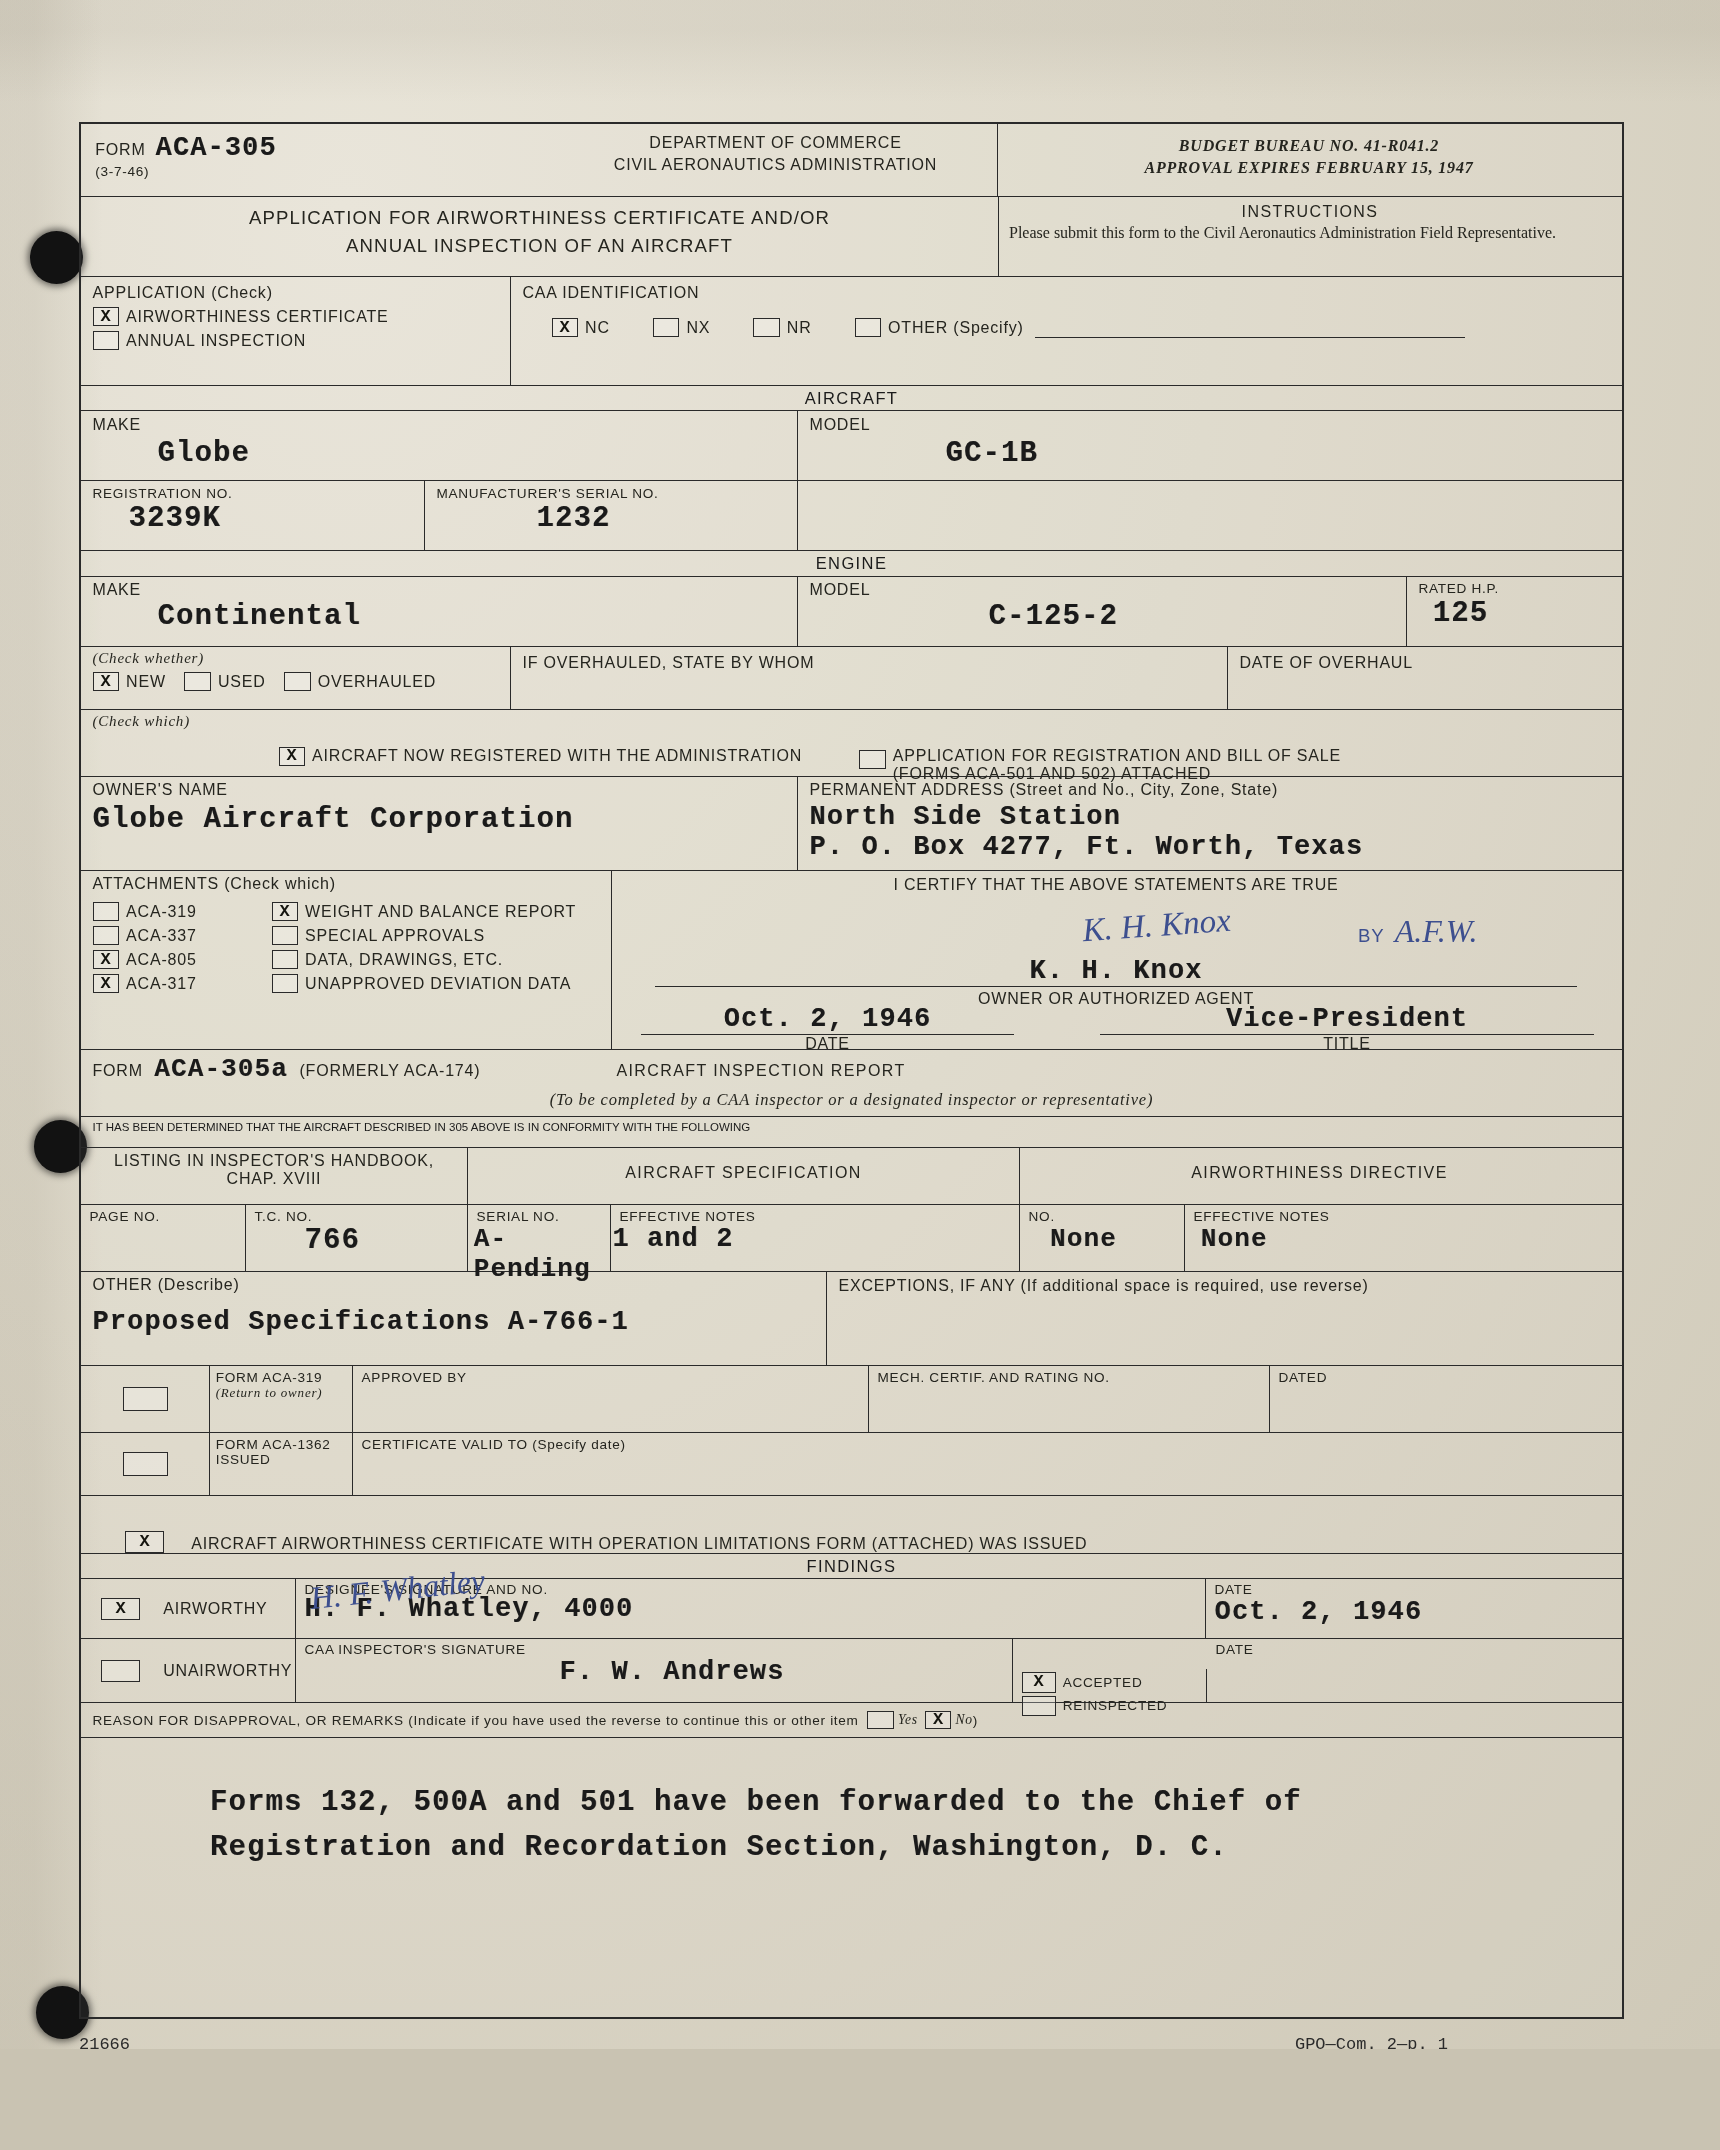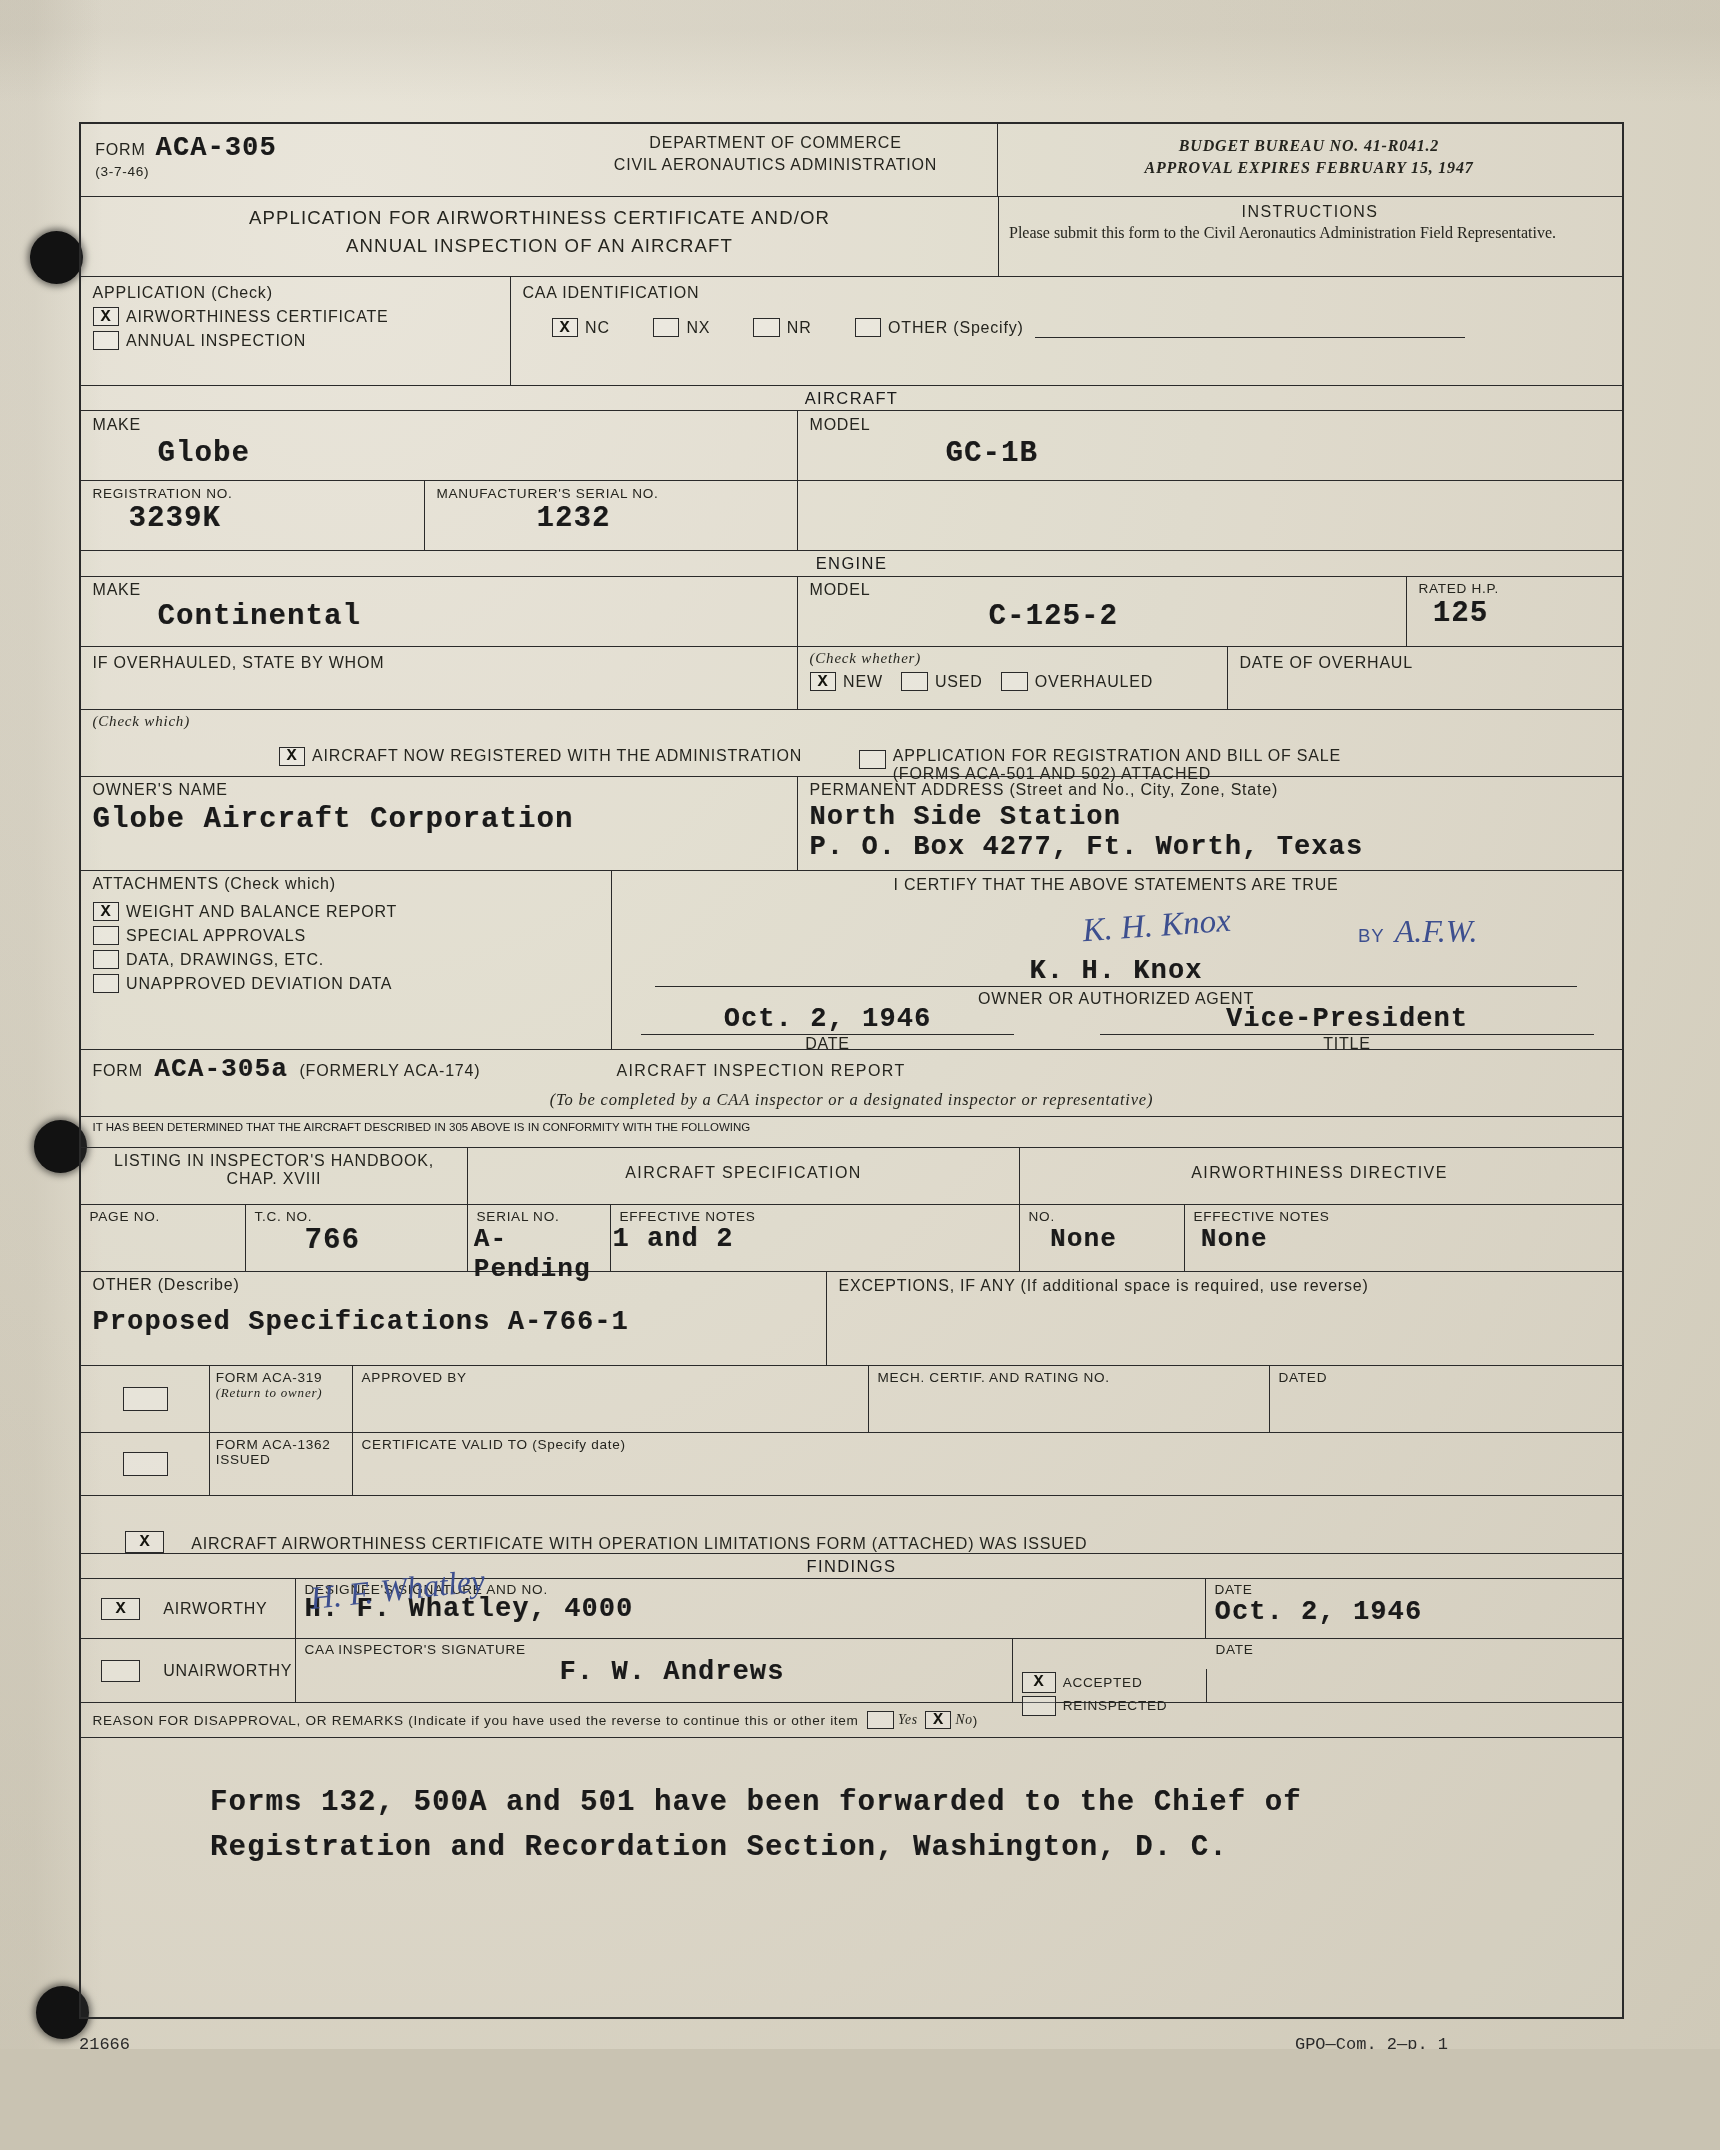--- a/index.html
+++ b/index.html
@@ -191,40 +191,40 @@
         <div class="lbl">MODEL</div>
         <div class="tw" style="margin-left:179px;margin-top:1.4px;font-size:29px;">C-125-2</div>
       </div>
       <div class="cell" style="width:212px;padding:4.3px 11.5px;">
         <div class="lbl lbl-sm">RATED H.P.</div>
         <div class="tw" style="margin-left:14.3px;margin-top:1.4px;font-size:29px;">125</div>
       </div>
     </div>
 
     <div class="row bb" style="height:62px;">
-      <div class="cell br" style="width:717px;padding:7.2px 11.5px;">
-        <div class="lbl">IF OVERHAULED, STATE BY WHOM</div>
-        <div class="tw"></div>
-      </div>
       <div class="cell br" style="width:430px;padding:2.9px 11.5px;">
         <div class="lbl ital" style="font-size:15px;">(Check whether)</div>
         <div style="display:flex;align-items:center;margin-top:5.7px;">
           <span style="display:inline-flex;align-items:center;margin-right:18.6px;">
             <span class="box x"></span>
             <span class="lbl">NEW</span>
           </span>
           <span style="display:inline-flex;align-items:center;margin-right:18.6px;">
             <span class="box"></span>
             <span class="lbl">USED</span>
           </span>
           <span style="display:inline-flex;align-items:center;">
             <span class="box"></span>
             <span class="lbl">OVERHAULED</span>
           </span>
         </div>
+      </div>
+      <div class="cell br" style="width:717px;padding:7.2px 11.5px;">
+        <div class="lbl">IF OVERHAULED, STATE BY WHOM</div>
+        <div class="tw"></div>
       </div>
       <div class="cell" style="width:391px;padding:7.2px 11.5px;">
         <div class="lbl">DATE OF OVERHAUL</div>
         <div class="tw"></div>
       </div>
     </div>
 
     <div class="row bb" style="height:66px;">
       <div class="cell" style="width:100%;padding:2.9px 11.5px;">
         <div class="lbl ital" style="font-size:15px;">(Check which)</div>
@@ -253,20 +253,38 @@
         <div class="lbl">PERMANENT ADDRESS (Street and No., City, Zone, State)</div>
         <div class="tw" style="margin-top:2.9px;font-size:27px;">North Side Station</div>
         <div class="tw" style="font-size:27px;">P. O. Box 4277, Ft. Worth, Texas</div>
       </div>
     </div>
 
     <div class="row bb" style="height:178px;">
       <div class="cell br" style="width:531px;padding:4.3px 11.5px;">
         <div class="lbl">ATTACHMENTS (Check which)</div>
         <div style="display:flex;margin-top:4.3px;">
+          <div style="width:179px;">
+            <div class="chkline">
+              <span class="box"></span>
+              <span class="lbl">ACA-319</span>
+            </div>
+            <div class="chkline">
+              <span class="box"></span>
+              <span class="lbl">ACA-337</span>
+            </div>
+            <div class="chkline">
+              <span class="box x"></span>
+              <span class="lbl">ACA-805</span>
+            </div>
+            <div class="chkline">
+              <span class="box x"></span>
+              <span class="lbl">ACA-317</span>
+            </div>
+          </div>
           <div style="flex:1;">
             <div class="chkline">
               <span class="box x"></span>
               <span class="lbl">WEIGHT AND BALANCE REPORT</span>
             </div>
             <div class="chkline">
               <span class="box"></span>
               <span class="lbl">SPECIAL APPROVALS</span>
             </div>
             <div class="chkline">

